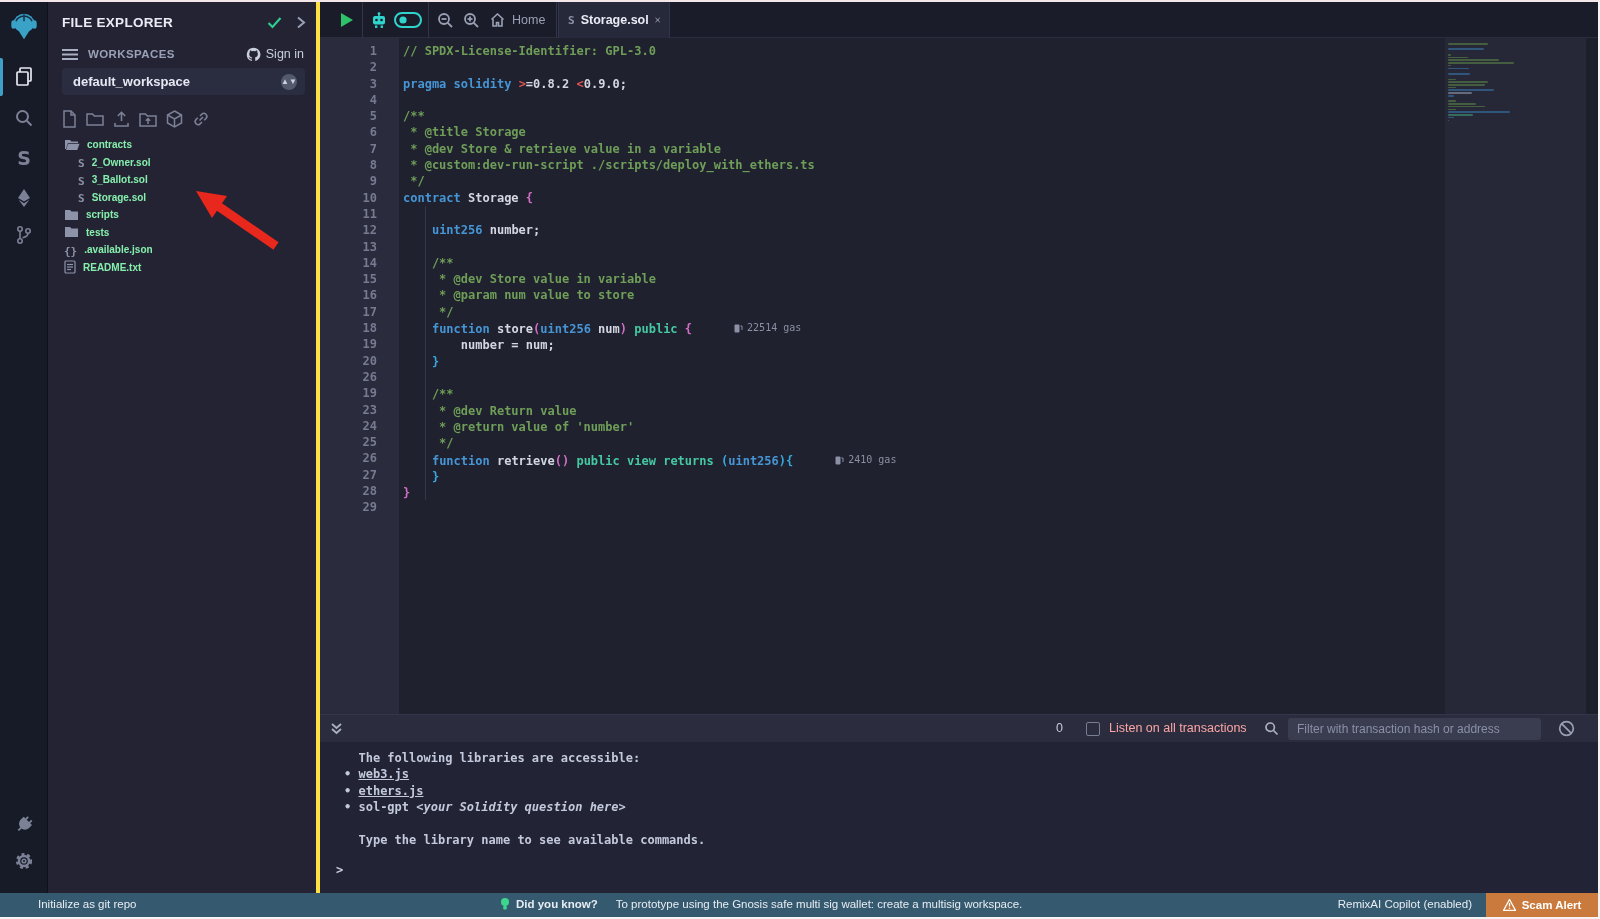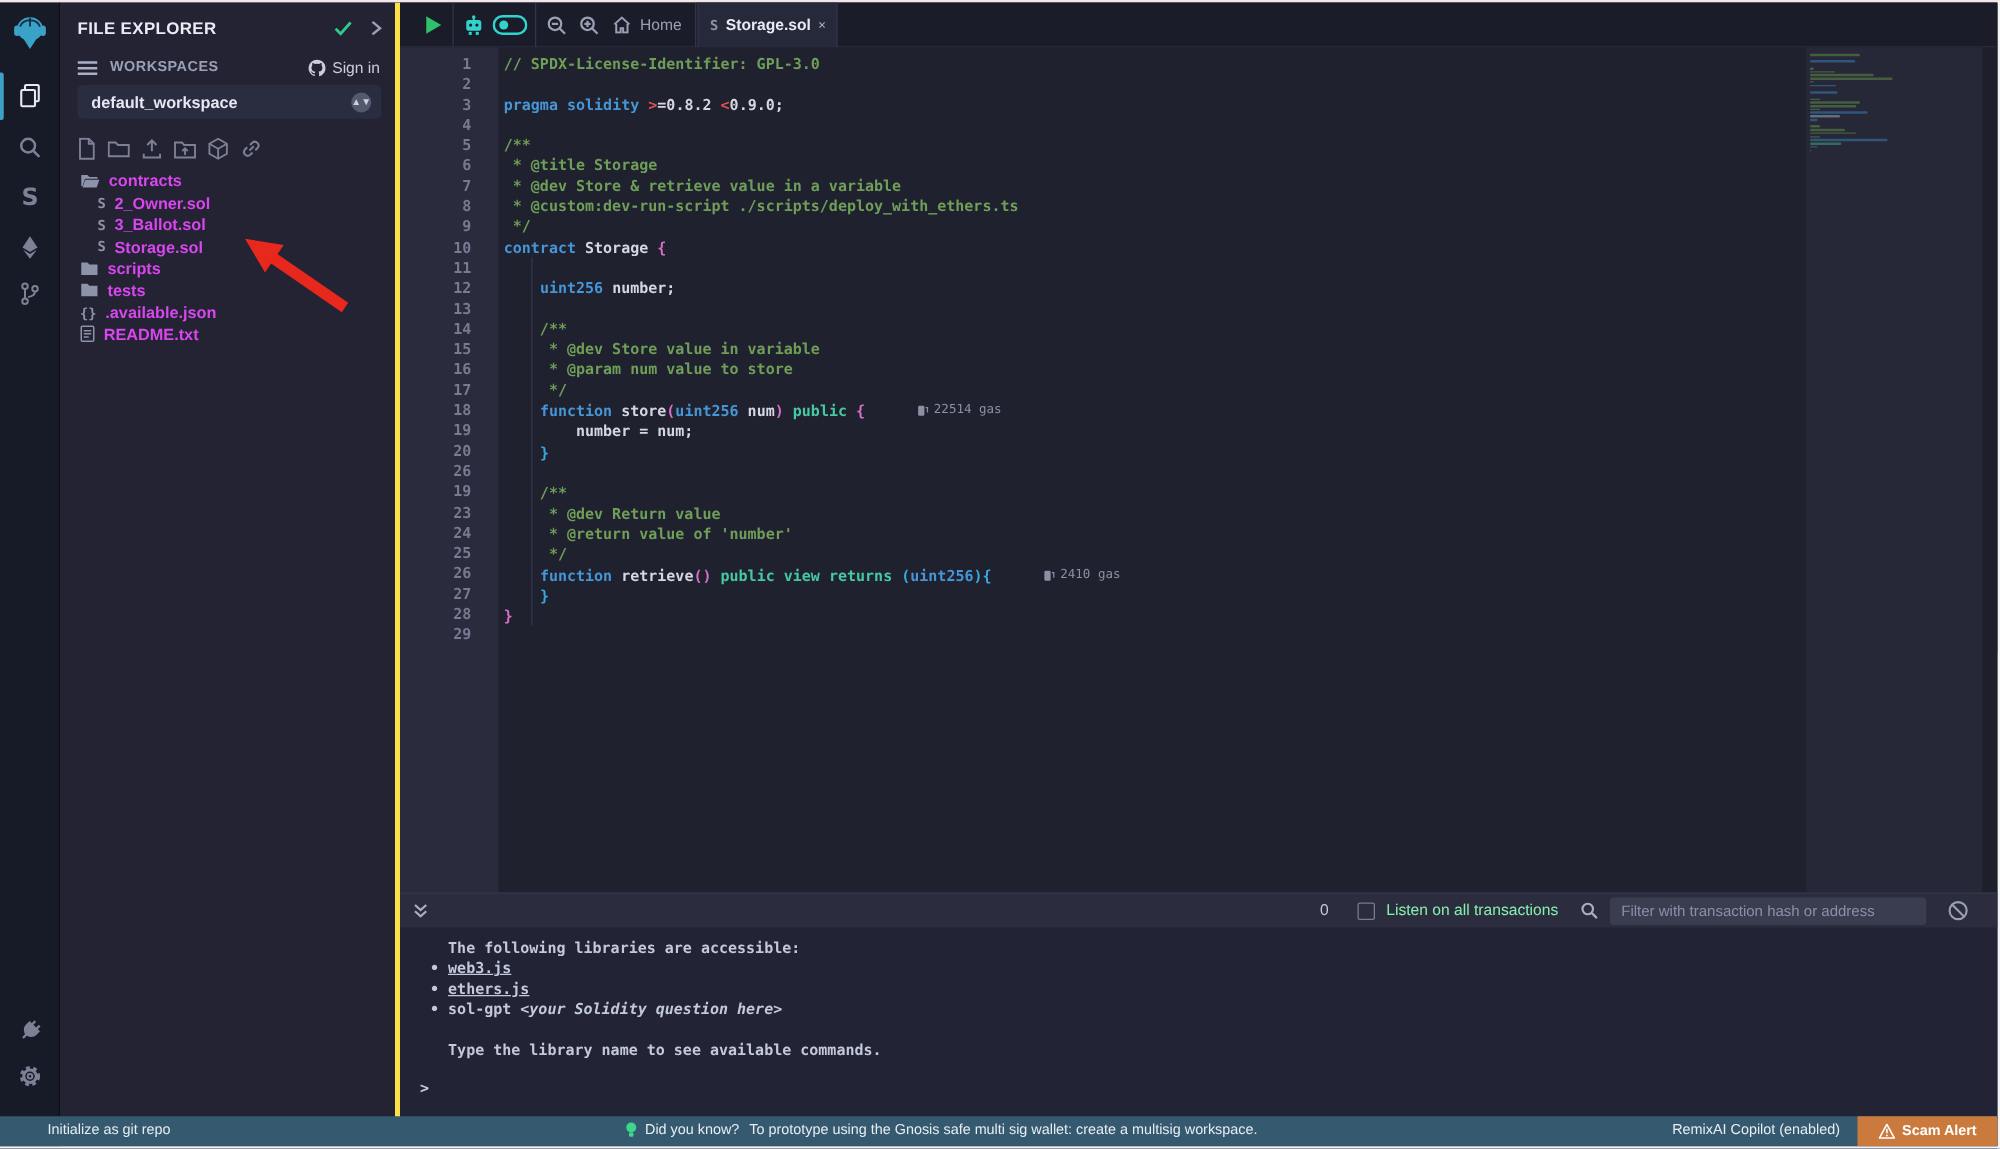--- a/index.html
+++ b/index.html
@@ -25,21 +25,21 @@
   #ws-row { position:absolute; left:14px; top:42px; right:12px; height:20px; display:flex; align-items:center; gap:10px; }
   #ws-label { font-size:11.5px; font-weight:bold; color:#9aa0b5; letter-spacing:.4px; flex:1; }
   #signin { display:flex; align-items:center; gap:5px; color:#c9cede; font-size:12.5px; }
   #ws-select { position:absolute; left:14px; top:66px; width:243px; height:27px; background:#2a2c3f; border-radius:4px; display:flex; align-items:center; padding:0 8px 0 11px; }
   #ws-name { flex:1; font-size:13px; font-weight:bold; color:#e6e9f4; }
   #ws-caret { width:16px; height:16px; border-radius:50%; background:#545a6e; color:#cdd2e0; font-size:8px; display:flex; align-items:center; justify-content:center; }
   #fe-toolbar { position:absolute; left:14px; top:106px; height:22px; display:flex; align-items:center; gap:9px; }
   #file-tree { position:absolute; left:0; top:134px; right:0; }
   .tree-row { height:17.5px; display:flex; align-items:center; gap:7px; padding-left:16px; }
   .tree-row.ind1 { padding-left:30px; }
-  .tree-label { font-size:13px; font-weight:600; color:#d946ef; }
+  .tree-label { font-size:10px; font-weight:600; color:#86efac; }
   .sol-glyph { font-family:"DejaVu Sans Mono", monospace; font-size:11px; font-weight:bold; color:#8d93a8; }
   .braces-glyph { font-family:"DejaVu Sans Mono", monospace; font-size:11px; font-weight:bold; color:#8d93a8; }
   #red-arrow { position:absolute; left:142px; top:186px; pointer-events:none; }
 
   
   #editor-col { position:absolute; left:320px; top:0; width:1278px; height:520px; background:#1f212e; }
   #tabstrip { position:absolute; left:0; top:0; width:100%; height:36px; background:#1a1c29; border-bottom:1px solid #2a2d3e; }
   .vsep { position:absolute; top:0; width:1px; height:36px; background:#31344a; }
   .tbtn { position:absolute; top:0; height:36px; display:flex; align-items:center; justify-content:center; }
   #tab-home { position:absolute; left:158px; top:0; height:36px; display:flex; align-items:center; gap:7px; padding:0 12px; color:#9aa0b4; font-size:12.5px; }
@@ -57,37 +57,37 @@
   #minimap { position:absolute; right:12px; top:36px; width:141px; height:676px; background:#262838; }
   #minimap-bars { padding:5px 0 0 3px; }
   .mmbar { height:1.6px; margin-bottom:1.15px; border-radius:1px; opacity:.8; }
   #right-track { position:absolute; right:0; top:36px; width:12px; height:676px; background:#1d1f2b; }
 
   
   #terminal { position:absolute; left:320px; top:712px; width:1278px; height:181px; background:#222334; }
   #term-header { position:absolute; left:0; top:0; width:100%; height:28px; background:#2b2d3f; border-top:1px solid #34374c; }
   #term-count { position:absolute; left:736px; top:6px; font-size:12.5px; color:#c3c8da; }
   #term-checkbox { position:absolute; left:766px; top:7px; width:14px; height:14px; border:1px solid #777d93; border-radius:2px; background:#2b2d3f; }
-  #term-listen { position:absolute; left:789px; top:6px; font-size:12.5px; color:#86efac; }
+  #term-listen { position:absolute; left:789px; top:6px; font-size:12.5px; color:#fca5a5; }
   #term-search { position:absolute; left:944px; top:6px; }
   #term-filter { position:absolute; left:968px; top:3px; width:253px; height:22px; background:#3a3d50; border:none; border-radius:3px; color:#d0d4e4; font-size:12px; padding:0 9px; font-family:"Liberation Sans", sans-serif; }
   #term-filter::placeholder { color:#8a90a8; }
   #term-ban { position:absolute; left:1238px; top:5px; }
   #term-collapse { position:absolute; left:10px; top:7px; }
   #term-body { position:absolute; left:0; top:28px; right:0; bottom:0; padding:8px 0 0 16px; font-family:"DejaVu Sans Mono", monospace; font-size:12px; font-weight:bold; line-height:16.4px; color:#c3c9dc; }
   .term-line { white-space:pre; margin-left:8px; }
   .term-link { text-decoration:underline; }
   .term-italic { font-style:italic; }
   #term-prompt { margin-top:14px; margin-left:0; color:#c9cfe2; }
 
   
   #statusbar { position:absolute; left:0; bottom:0; width:100%; height:24px; background:#35596e; color:#e8edf3; font-size:11.5px; }
   #sb-left { position:absolute; left:38px; top:5px; }
   #sb-tip { position:absolute; left:500px; top:4px; display:flex; align-items:center; gap:6px; }
-  #sb-tip b { font-weight:normal; margin-right:2px; }
+  #sb-tip b { font-weight:bold; margin-right:12px; }
   #sb-copilot { position:absolute; right:126px; top:5px; }
   #sb-scam { position:absolute; right:0; top:0; height:24px; width:112px; background:#ca7a3c; display:flex; align-items:center; justify-content:center; gap:6px; font-weight:bold; color:#fff; }
   #sb-scam .warn { font-size:12px; }
 </style>
 </head>
 <body>
 
 <div id="app">
 
   <div id="iconstrip">

